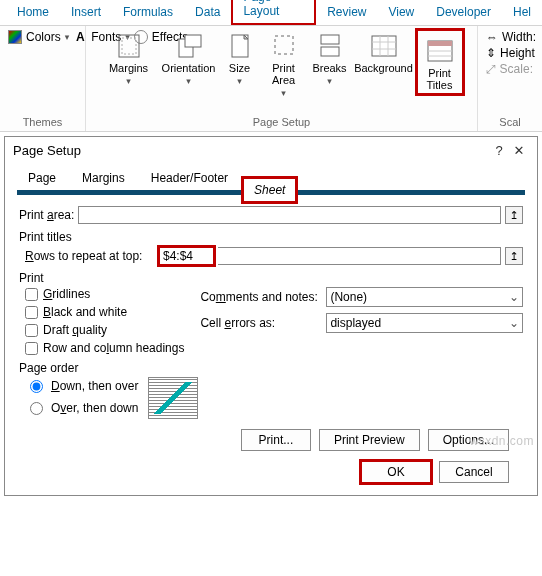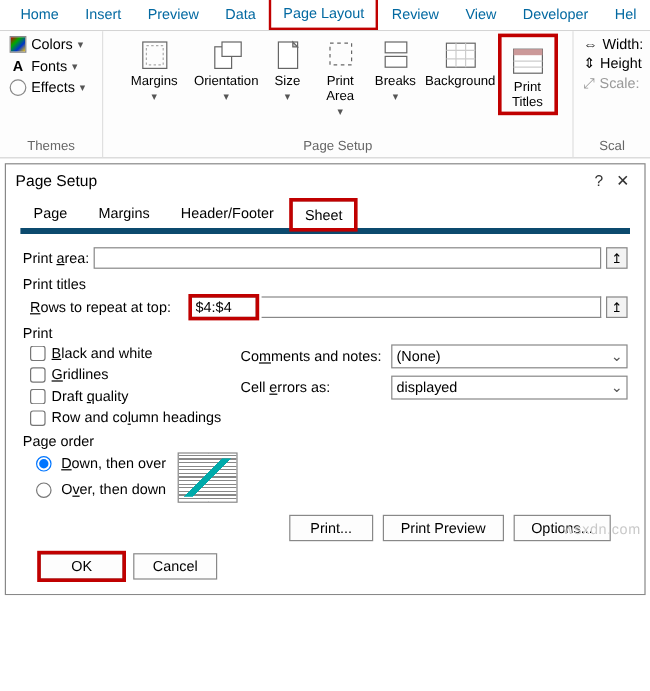--- a/index.html
+++ b/index.html
@@ -6,40 +6,40 @@
   body { margin: 0; background: #fff; width: 542px; font-size: 12px; color: #000; }
   
   .tabs { display: flex; border-bottom: 1px solid #d4d4d4; padding-left: 6px; height: 26px; align-items: flex-end; }
   .tab { padding: 4px 10px 5px 10px; color: #0369a1; border: 1px solid transparent; margin-right: 0; cursor: pointer; }
   .tab.hi { border: 2px solid #c00000; }
   
   .ribbon { display: flex; border-bottom: 1px solid #d4d4d4; height: 106px; background: #fdfdfd; }
   .group { display: flex; flex-direction: column; border-right: 1px solid #e0e0e0; padding: 2px 4px 1px 4px; }
   .group-body { flex: 1; display: flex; align-items: flex-start; }
   .group-label { text-align: center; color: #666; font-size: 11px; padding-bottom: 2px; }
-  .themes-col { display:flex; flex-direction:column; gap:4px; padding:2px 4px; }
+  .themes-col { display:flex; flex-direction:row; gap:4px; padding:2px 4px; }
   .tline { display:flex; align-items:center; gap:4px; white-space:nowrap; }
   .swatch { width:14px; height:14px; background: linear-gradient(135deg,#c00,#0a0,#03c,#fc0); border:1px solid #888; }
   .bigbtn { display:flex; flex-direction:column; align-items:center; justify-content:flex-start; width:60px; padding:4px 2px 0 2px; gap:2px; }
   .bigbtn .ic { width:28px; height:28px; display:flex; align-items:center; justify-content:center; }
   .bigbtn .lbl { font-size:11px; text-align:center; line-height:1.1; }
   .drop { font-size:9px; color:#555; }
   .hi-red { border: 3px solid #c00000; padding:2px; }
   .sizegrp { display:flex; flex-direction:column; gap:2px; padding:2px 4px; }
   .sline { display:flex; align-items:center; gap:4px; white-space:nowrap; }
   .dim { color:#9a9a9a; }
   svg { display:block; }
   
   .dialog { margin: 4px 4px 0 4px; border: 1px solid #888; background: #fff; }
   .titlebar { display:flex; align-items:center; padding:6px 8px 8px 8px; }
   .titlebar .t { flex:1; font-size:13px; }
   .titlebar .q, .titlebar .x { width:20px; text-align:center; color:#333; font-size:13px; }
   .dtabs { display:flex; margin: 0 12px; border-bottom:5px solid #0c4a6e; }
   .dtab { padding:4px 10px; border:1px solid transparent; border-bottom:none; margin-right:4px; }
-  .dtab.active { border:1px solid #bbb; border-bottom:1px solid #fff; position:relative; top:1px; background:#fff; }
+  .dtab.active { border:1px solid #bbb; border-bottom:1px solid #fff; position:relative; top:12px; background:#fff;font-style:italic; }
   .dtab.hi { outline:3px solid #c00000; outline-offset:-1px; }
   .dbody { padding: 8px 14px 2px 14px; }
   .row { display:flex; align-items:center; margin:3px 0; gap:4px; }
   .row label { white-space:nowrap; }
   .in { flex:1; border:1px solid #888; height:18px; padding:0 3px; font-size:12px; }
   .picker { width:18px; height:18px; border:1px solid #888; display:flex; align-items:center; justify-content:center; background:#f3f3f3; }
   .picker::after { content:"↥"; font-size:11px; }
   .sect { font-size:12px; margin:6px 0 2px 0; }
   .printcols { display:flex; gap:16px; }
   .chkcol { display:flex; flex-direction:column; gap:4px; padding-left:6px; }
@@ -54,34 +54,34 @@
   .radios { display:flex; flex-direction:column; gap:6px; }
   .rad { display:flex; align-items:flex-end; gap:5px; }
   .thumb { width:50px; height:42px; border:1px solid #888; background:
     repeating-linear-gradient(0deg,#fff,#fff 2px,#888 2px,#888 3px),
     repeating-linear-gradient(90deg,transparent,transparent 24px,#888 24px,#888 25px);
     position:relative; }
   .thumb::after { content:""; position:absolute; left:4px; top:4px; width:40px; height:32px;
     background: linear-gradient(135deg, transparent 45%, #0aa 45%, #0aa 55%, transparent 55%); }
   .btnrow { display:flex; justify-content:flex-end; gap:8px; padding:10px 14px 4px 14px; }
   .btn { border:1px solid #888; background:#fdfdfd; padding:3px 14px; font-size:12px; min-width:70px; text-align:center; }
-  .btnrow2 { display:flex; gap:8px; padding:6px 14px 10px 14px; }
+  .btnrow2 { display:flex; justify-content:flex-end; gap:8px; padding:6px 14px 10px 14px; }
   .hi-ok { outline:3px solid #c00000; outline-offset:-1px; }
   .watermark { position:absolute; right:8px; bottom:48px; color:#c9c9c9; font-size:12px; letter-spacing:0.5px; pointer-events:none; }
   .cont { position:relative; }
   .underline-letter { text-decoration: underline; }
   .rows-hi { outline:3px solid #c00000; outline-offset:-1px; }
 </style>
 </head>
 <body>
 
 <div class="tabs">
   <div class="tab">Home</div>
   <div class="tab">Insert</div>
-  <div class="tab">Preview</div>
+  <div class="tab">Formulas</div>
   <div class="tab">Data</div>
   <div class="tab hi">Page Layout</div>
   <div class="tab">Review</div>
   <div class="tab">View</div>
   <div class="tab">Developer</div>
   <div class="tab">Hel</div>
 </div>
 
 <div class="ribbon">
 
@@ -238,25 +238,25 @@
         <div class="in" style="border-left:none"></div>
         <div class="picker"></div>
       </div>
     </div>
 
     <div class="sect">Print</div>
     <div class="printcols">
       <div class="chkcol">
         <label class="chk">
               <input type="checkbox" style="">
-              <span><span class="underline-letter">B</span>lack and white</span>
+              <span><span class="underline-letter">G</span>ridlines</span>
             </label>
         <label class="chk">
               <input type="checkbox" style="">
-              <span><span class="underline-letter">G</span>ridlines</span>
+              <span><span class="underline-letter">B</span>lack and white</span>
             </label>
         <label class="chk">
               <input type="checkbox" style="">
               <span>Draft <span class="underline-letter">q</span>uality</span>
             </label>
         <label class="chk">
               <input type="checkbox" style="">
               <span>Row and co<span class="underline-letter">l</span>umn headings</span>
             </label>
       </div>

